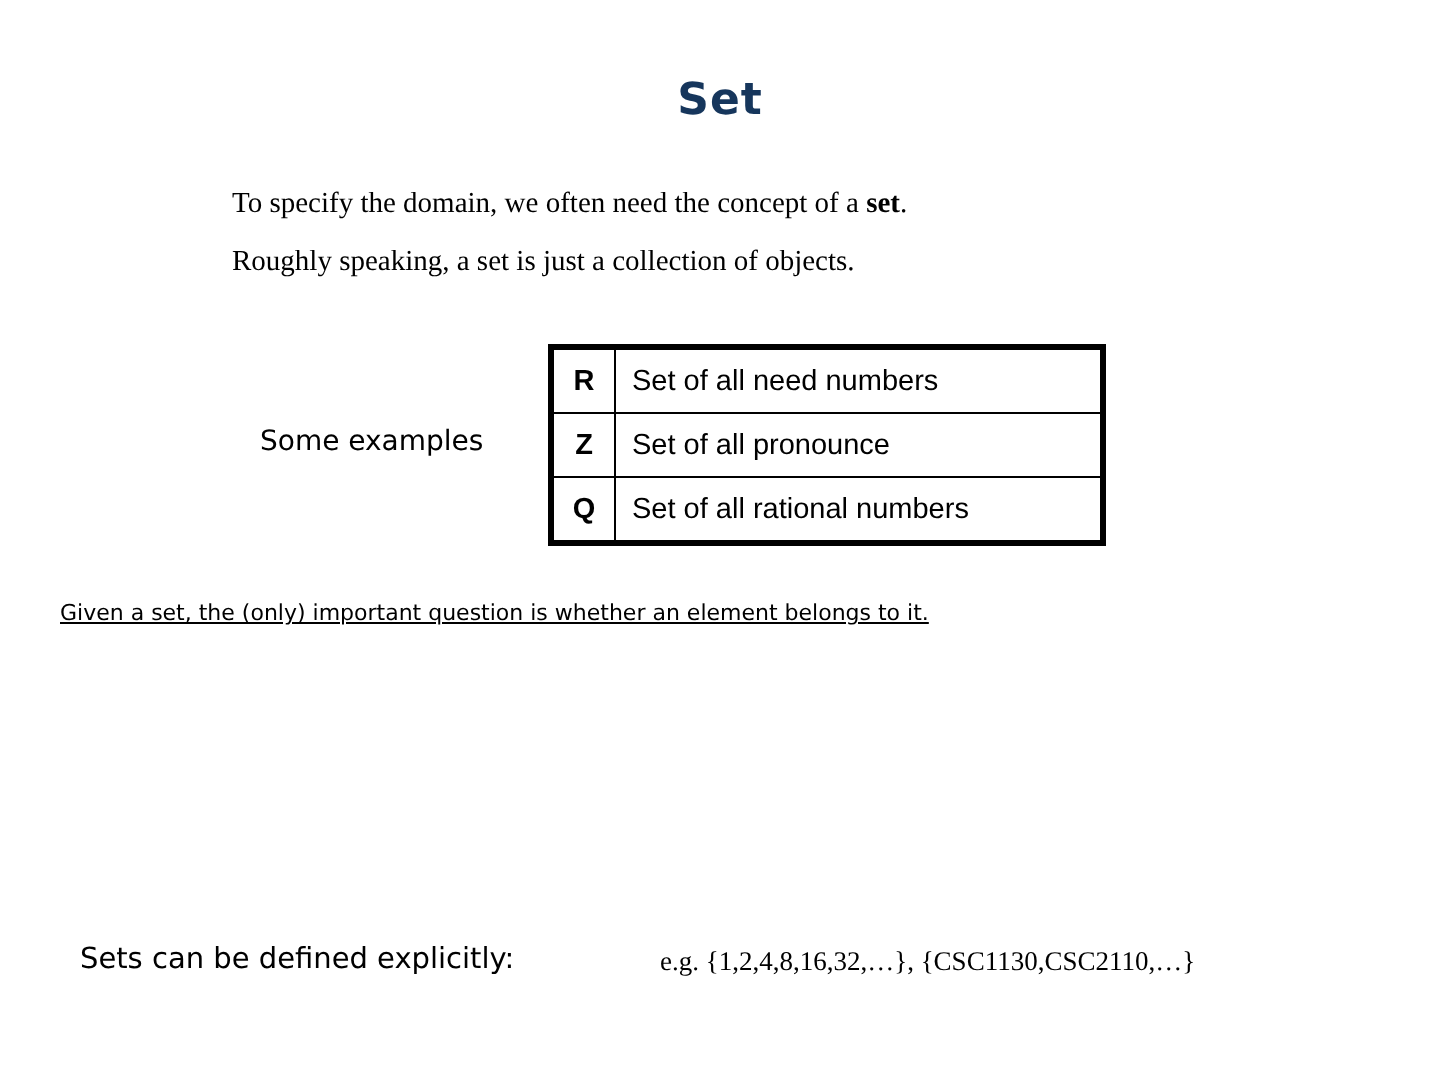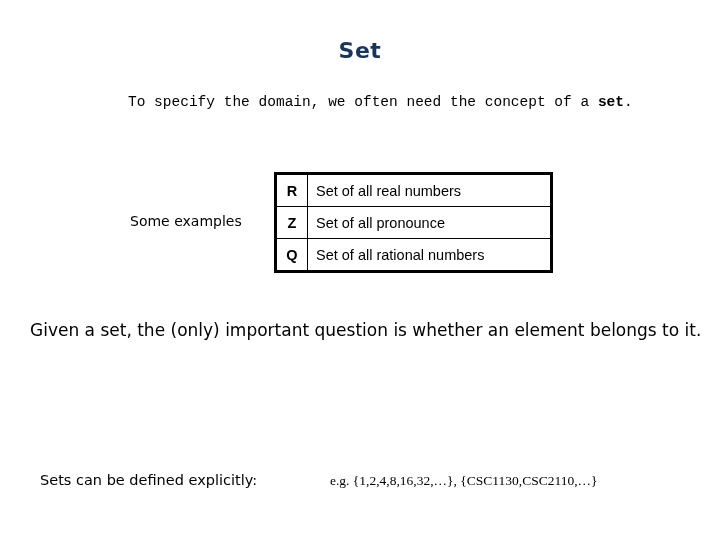--- a/index.html
+++ b/index.html
@@ -37,24 +37,23 @@
   }
 
   
   .intro {
     position: absolute;
     left: 116px;
     top: 88px;
     width: 560px;
     font-size: 14.5px;
     line-height: 29px;
-    font-family: Liberation Mono, monospace;
+    font-family: Liberation Serif, serif;
     color: #000000;
     white-space: nowrap;
-    margin-left: 12px;
   }
   .intro .line { display: block; }
   .bold-term { font-weight: bold; }
 
   
   .examples-block {
     position: absolute;
     left: 0;
     top: 172px;
     width: 720px;
@@ -99,25 +98,26 @@
     width: 234px;
     text-align: left;
     padding-left: 8px;
     white-space: nowrap;
   }
 
   
   .statement {
     position: absolute;
     left: 30px;
-    top: 320px;
+    top: 300px;
     width: 680px;
-    font-size: 17px;
-    font-family: "DejaVu Sans", sans-serif;
-    white-space: nowrap;
+    font-size: 11px;
+    font-family: "DejaVu Sans", sans-serif;
+    white-space: nowrap;
+    text-decoration: underline;
   }
 
   
   .membership {
     position: absolute;
     left: 0;
     top: 352px;
     width: 720px;
   }
   .mem-row {
@@ -180,31 +180,32 @@
 </style>
 </head>
 <body>
 
 <div class="slide">
 
   <div class="slide-title">Set</div>
 
   <div class="intro">
     <span class="line"><span>To specify the domain, we often need the concept of a </span><span class="bold-term">set</span><span>.</span></span>
+    <span class="line">Roughly speaking, a set is just a collection of objects.</span>
   </div>
 
   <div class="examples-block">
 
     <div class="examples-label">Some examples</div>
 
     <table class="sets-table">
       <tbody>
         <tr>
           <td class="sym">R</td>
-          <td class="desc">Set of all real numbers</td>
+          <td class="desc">Set of all need numbers</td>
         </tr>
         <tr>
           <td class="sym">Z</td>
           <td class="desc">Set of all pronounce</td>
         </tr>
         <tr>
           <td class="sym">Q</td>
           <td class="desc">Set of all rational numbers</td>
         </tr>
       </tbody>

